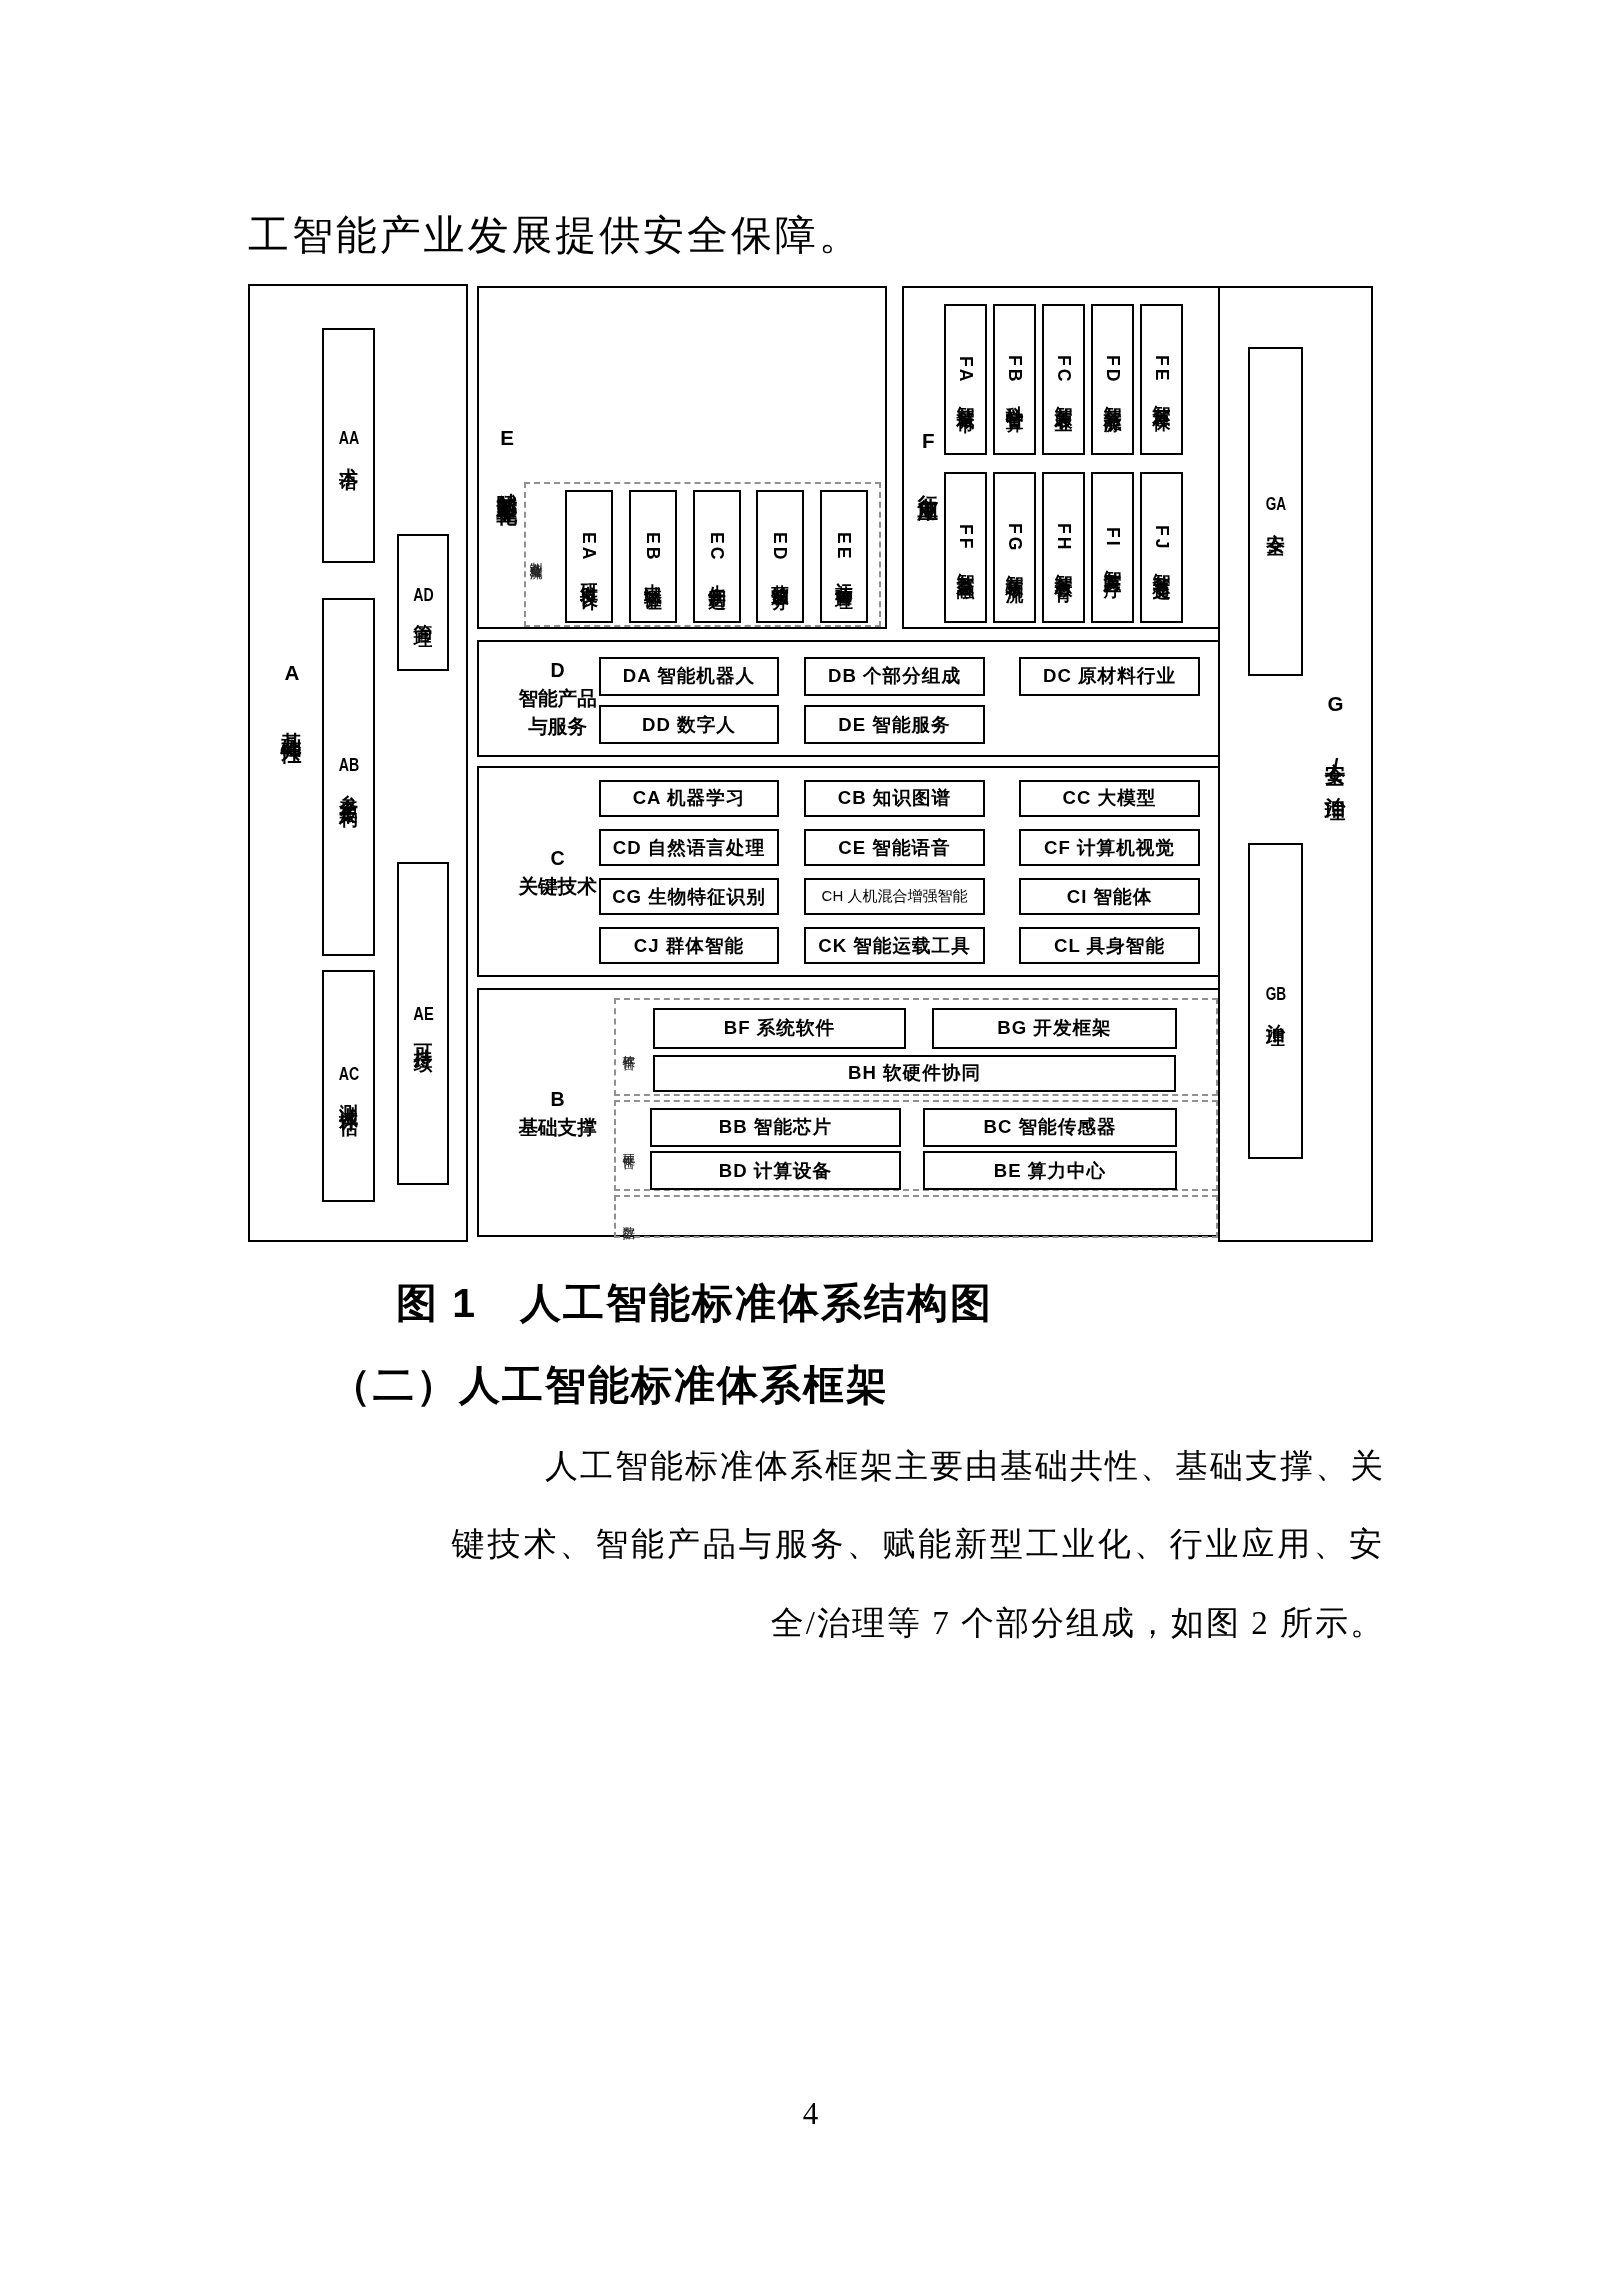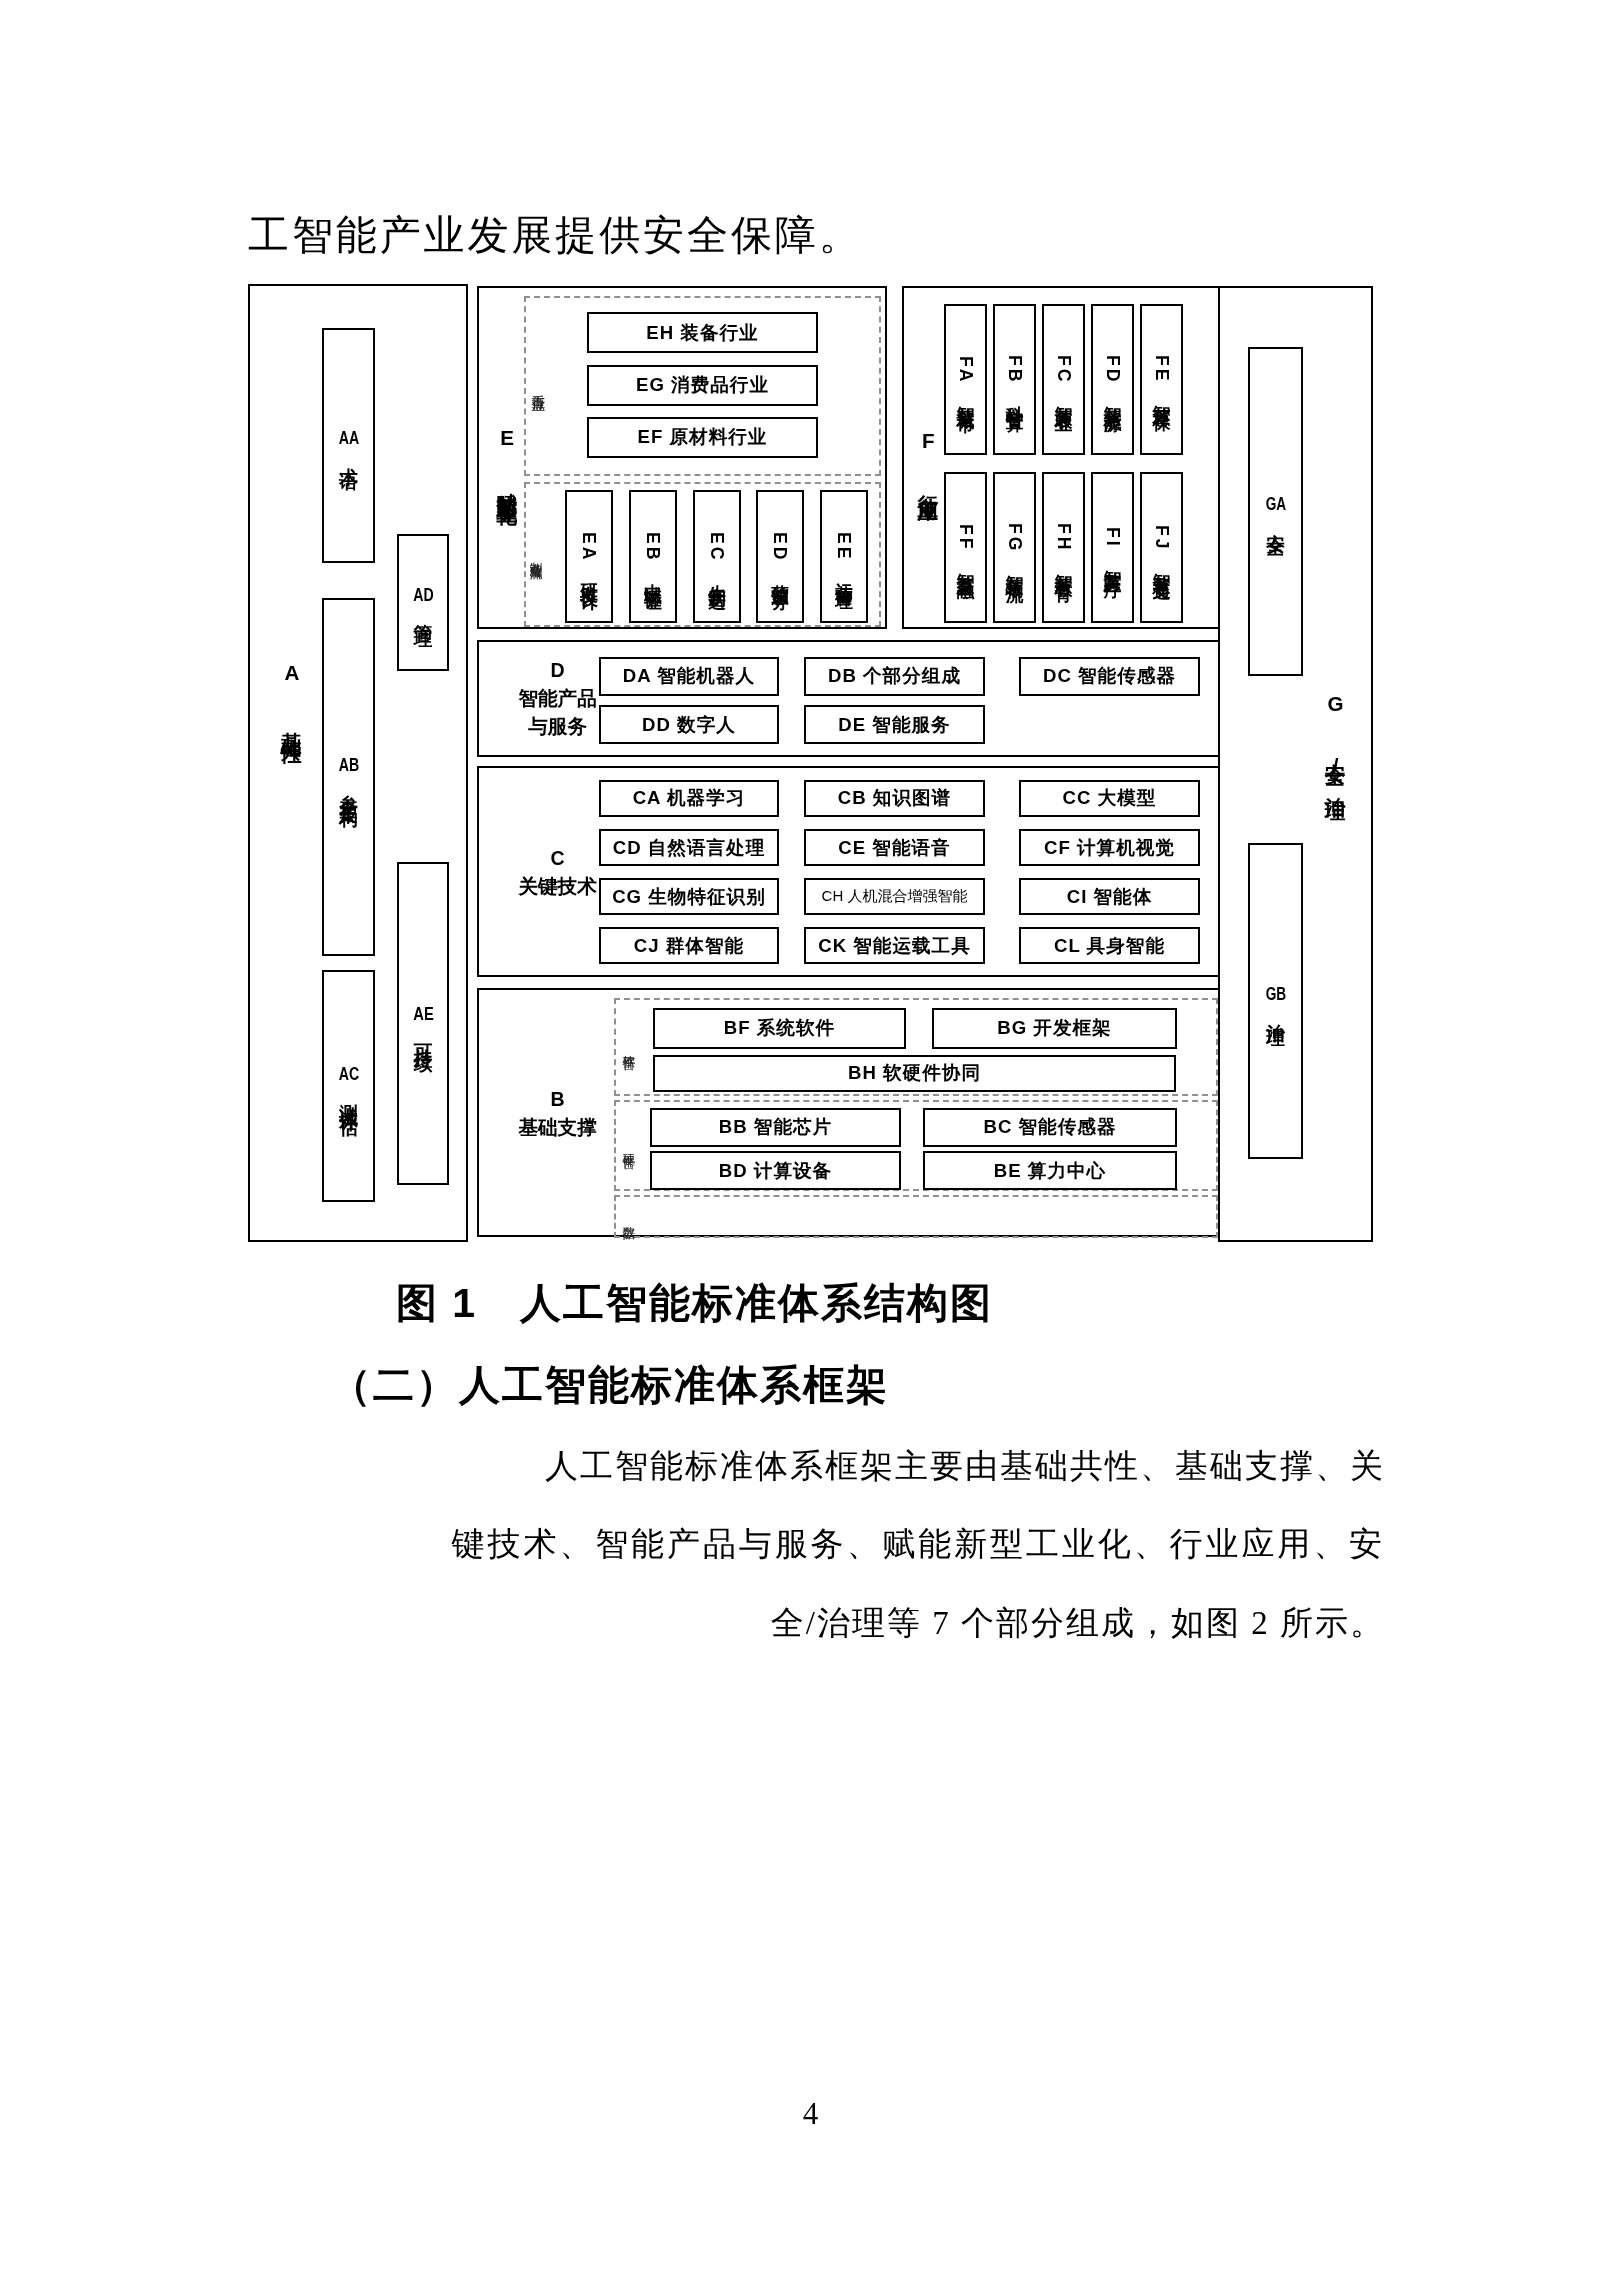--- a/index.html
+++ b/index.html
@@ -77,32 +77,20 @@
   <div class="bx" style="left:149px;top:578px;width:52px;height:323px">
     <span class="vup abox-text"><span class="tcy">AE</span><span>可持续</span></span>
   </div>
   <div class="bx" style="left:74px;top:686px;width:53px;height:232px">
     <span class="vup abox-text"><span class="tcy">AC</span><span>测试评估</span></span>
   </div>
 
   <div class="sec" style="left:229px;top:2px;width:410px;height:343px">
     <span class="seclabel center-v" style="left:13.7px;letter-spacing:2px">E 赋能新型工业化</span>
 
-    <div class="grp" style="left:45px;top:7.8px;width:357px;height:180px">
-      <span class="grplabel center-v" style="left:2.9px">重点行业</span>
-      <div class="bx" style="left:61px;top:14.7px;width:231px;height:41px">
-          <span class="hlabel">EH 装备行业</span>
-        </div>
-      <div class="bx" style="left:61px;top:67px;width:231px;height:41px">
-          <span class="hlabel">EG 消费品行业</span>
-        </div>
-      <div class="bx" style="left:61px;top:119px;width:231px;height:41px">
-          <span class="hlabel">EF 原材料行业</span>
-        </div>
-    </div>
 
     <div class="grp" style="left:45px;top:194px;width:357px;height:145px">
       <span class="grplabel center-v" style="left:1px;font-size:12.7px">制造业全流程</span>
       <div class="bx" style="left:39px;top:5.9px;width:48px;height:133px">
           <span class="vmix vbox-text">EA 研发设计</span>
         </div>
       <div class="bx" style="left:103px;top:5.9px;width:48px;height:133px">
           <span class="vmix vbox-text">EB 中试验证</span>
         </div>
       <div class="bx" style="left:167px;top:5.9px;width:48px;height:133px">
@@ -157,21 +145,21 @@
       <div>智能产品</div>
       <div>与服务</div>
     </div>
     <div class="bx" style="left:120px;top:14.7px;width:180px;height:39px">
         <span class="hlabel">DA 智能机器人</span>
       </div>
     <div class="bx" style="left:325px;top:14.7px;width:181px;height:39px">
         <span class="hlabel">DB 个部分组成</span>
       </div>
     <div class="bx" style="left:540px;top:14.7px;width:181px;height:39px">
-        <span class="hlabel">DC 智能传感器</span>
+        <span class="hlabel">DC 原材料行业</span>
       </div>
     <div class="bx" style="left:120px;top:63px;width:180px;height:39px">
         <span class="hlabel">DD 数字人</span>
       </div>
     <div class="bx" style="left:325px;top:63px;width:181px;height:39px">
         <span class="hlabel">DE 智能服务</span>
       </div>
   </div>
 
   <div class="sec" style="left:229px;top:482px;width:743px;height:211px">

